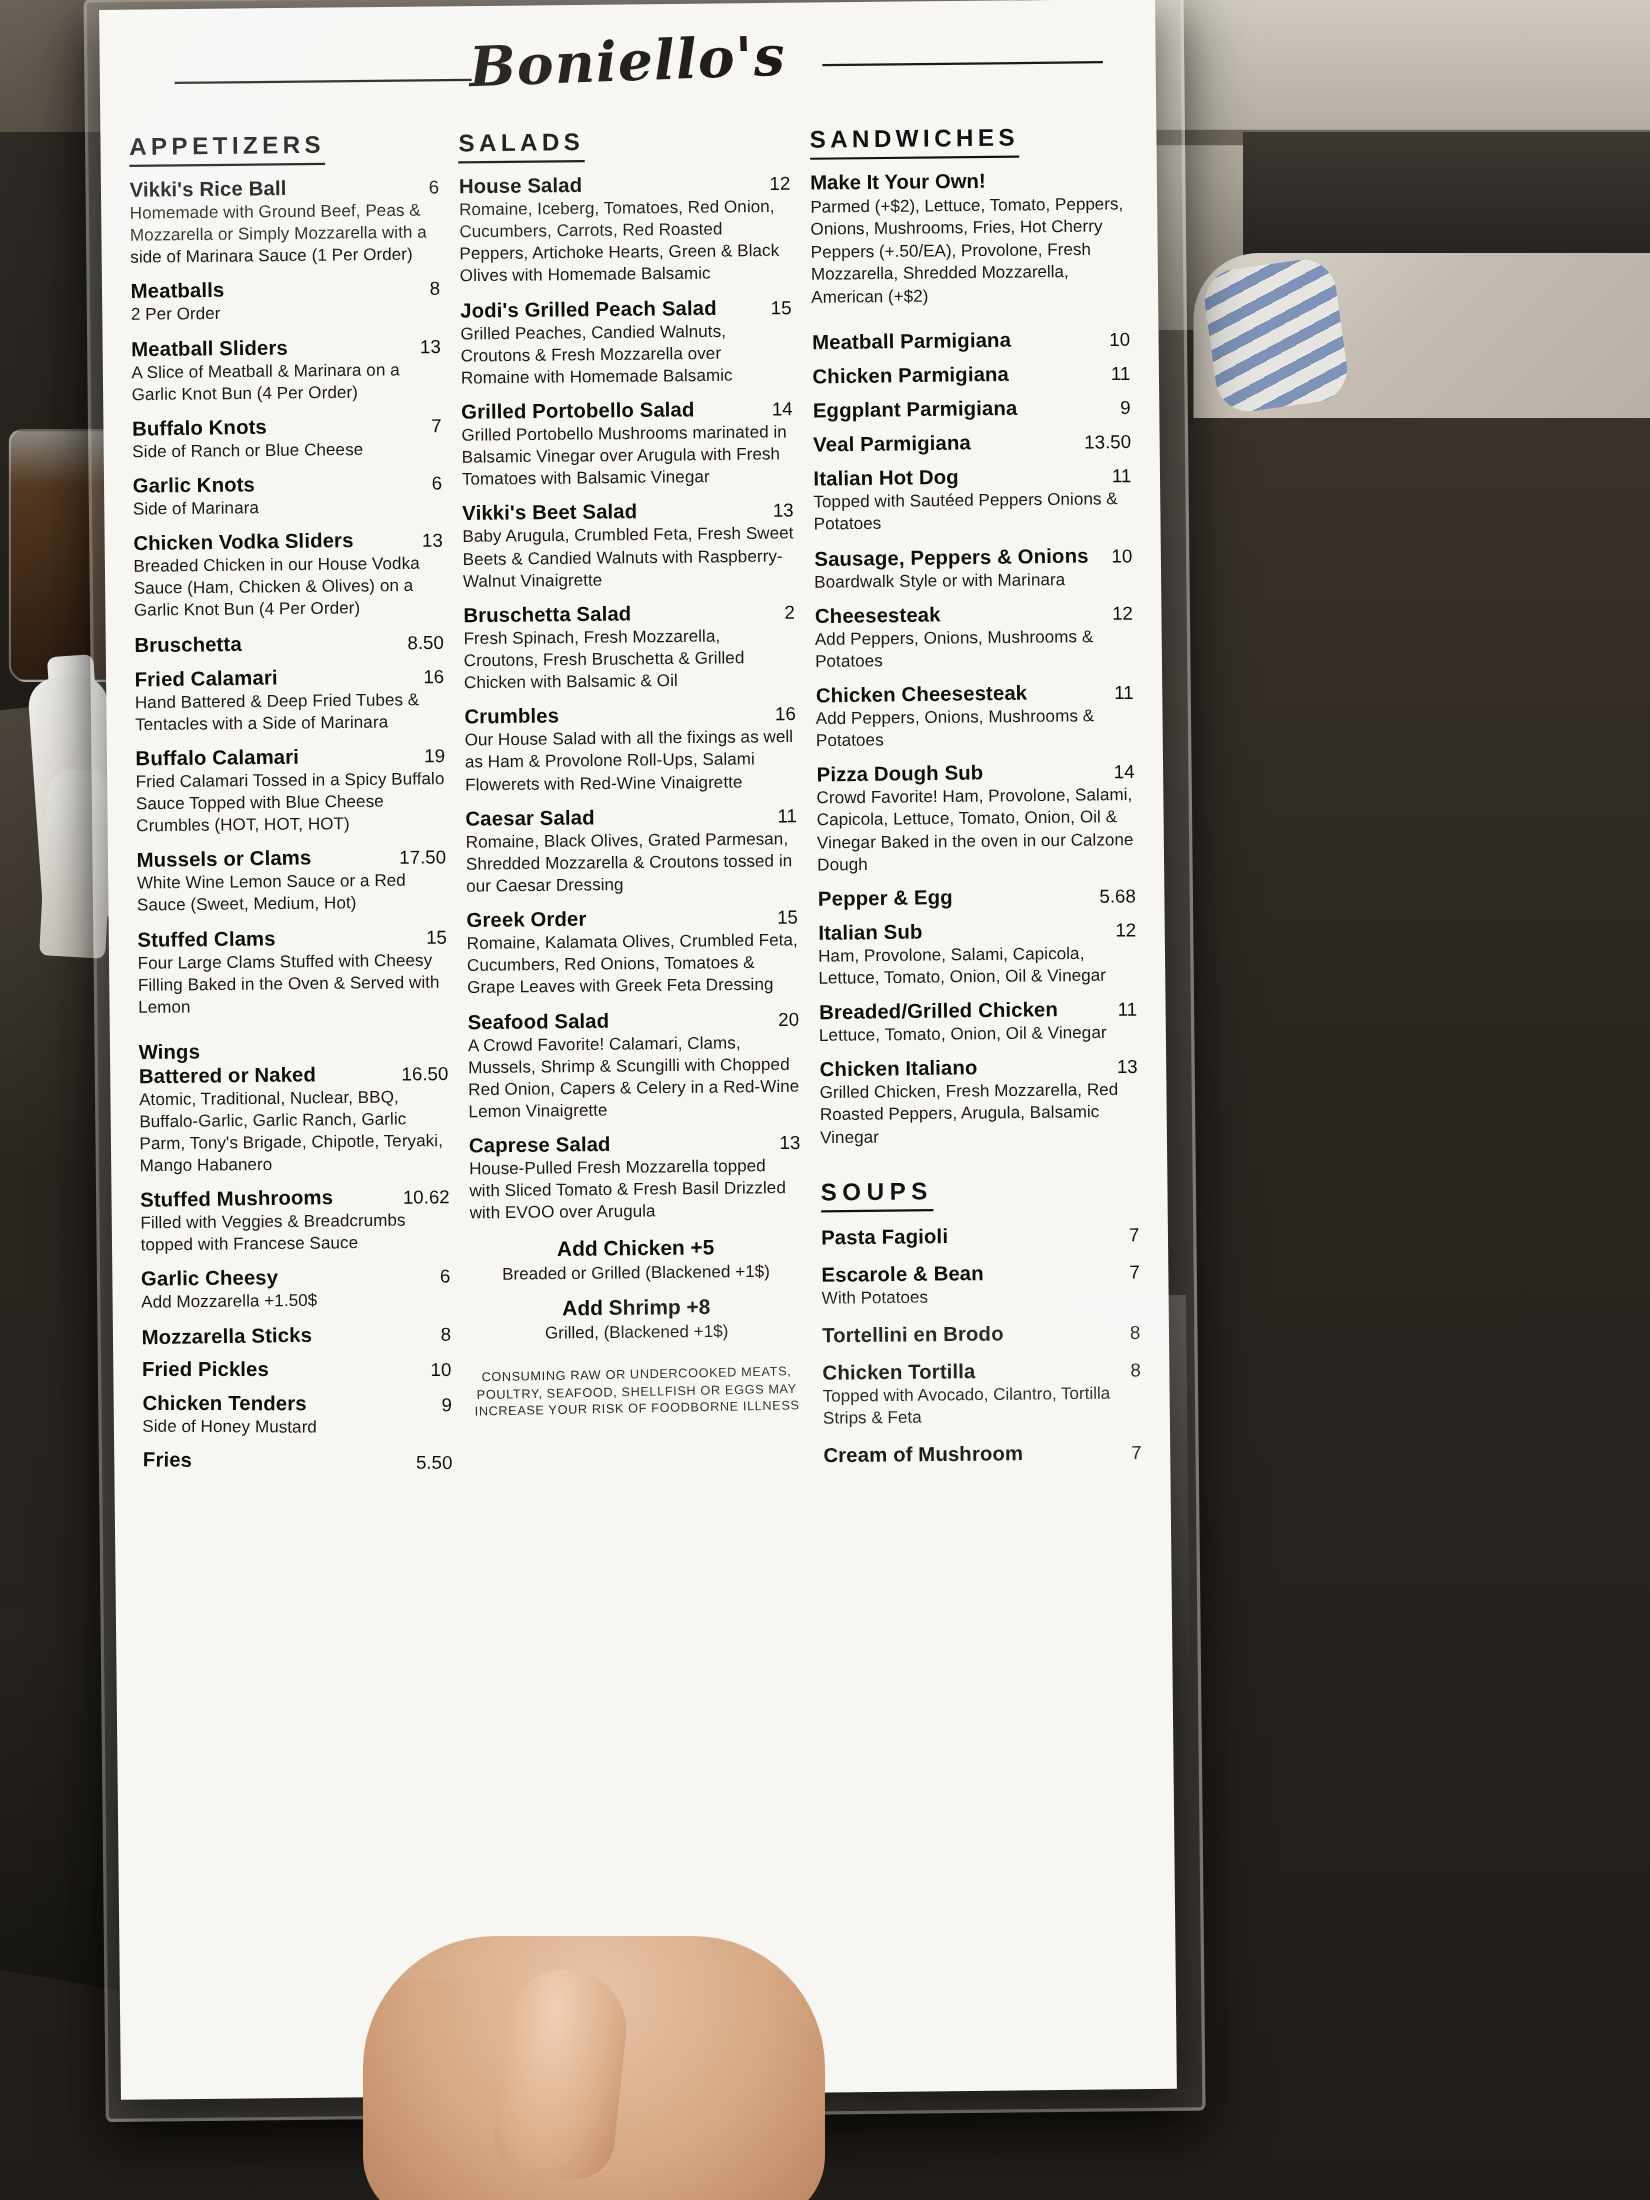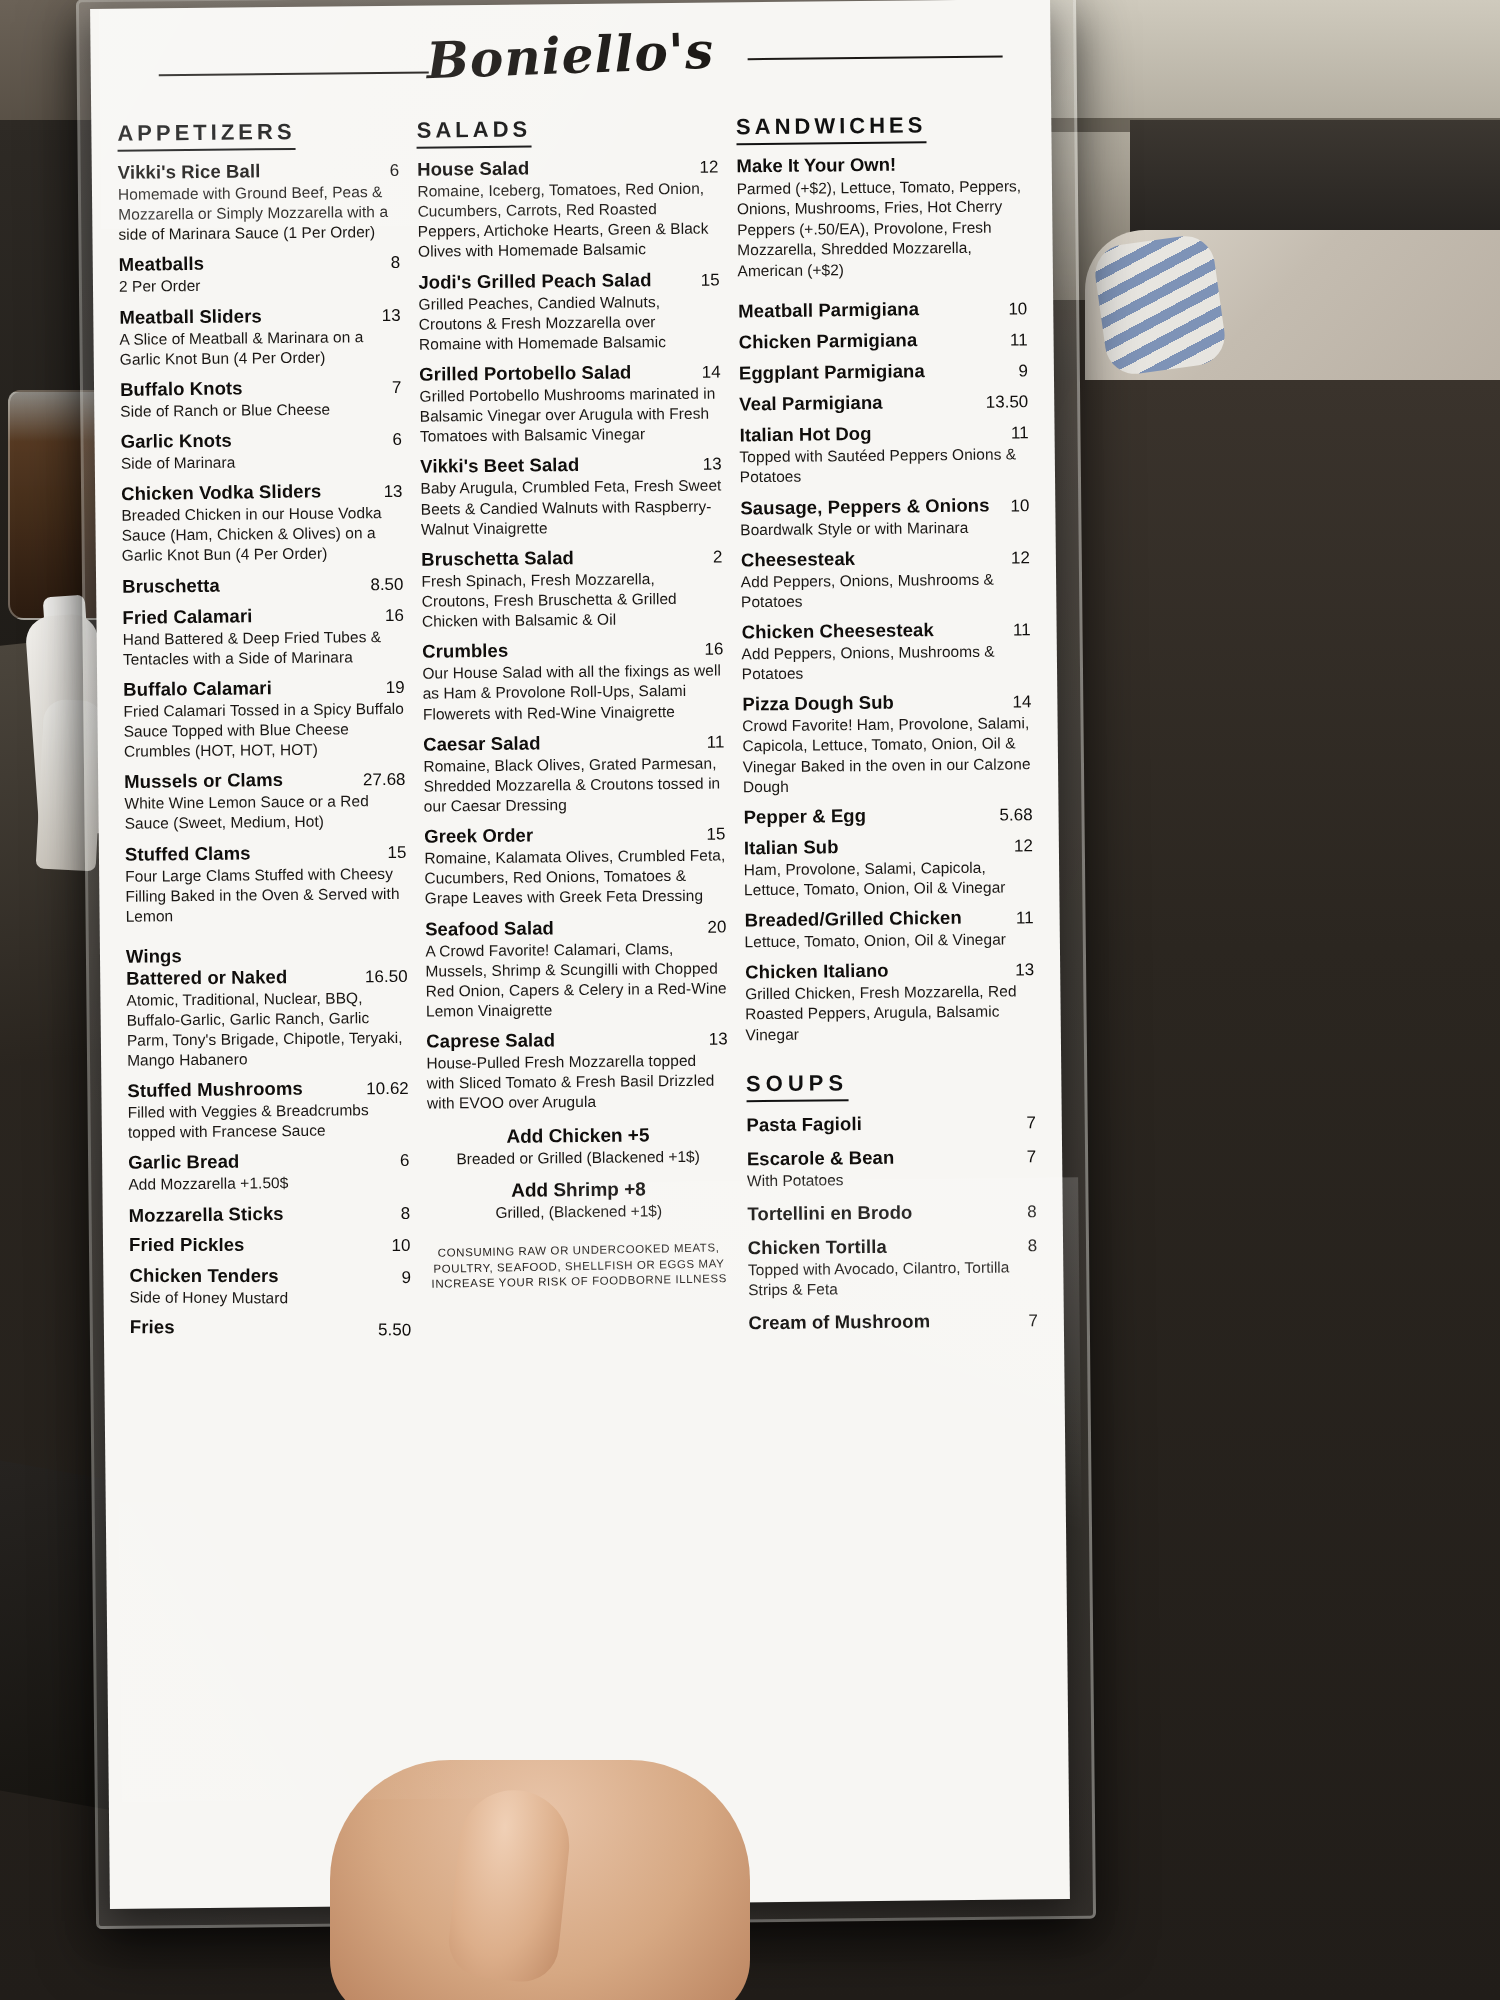--- a/index.html
+++ b/index.html
@@ -344,21 +344,21 @@
         <div class="item-head">
           <div class="item-name">Buffalo Calamari</div>
           <div class="item-price">19</div>
         </div>
         <div class="item-desc">Fried Calamari Tossed in a Spicy Buffalo Sauce Topped with Blue Cheese Crumbles (HOT, HOT, HOT)</div>
       </div>
 
       <div class="item">
         <div class="item-head">
           <div class="item-name">Mussels or Clams</div>
-          <div class="item-price">27.68</div>
+          <div class="item-price">17.50</div>
         </div>
         <div class="item-desc">White Wine Lemon Sauce or a Red Sauce (Sweet, Medium, Hot)</div>
       </div>
 
       <div class="item">
         <div class="item-head">
           <div class="item-name">Stuffed Clams</div>
           <div class="item-price">15</div>
         </div>
         <div class="item-desc">Four Large Clams Stuffed with Cheesy Filling Baked in the Oven &amp; Served with Lemon</div>
@@ -378,21 +378,21 @@
       <div class="item">
         <div class="item-head">
           <div class="item-name">Stuffed Mushrooms</div>
           <div class="item-price">10.62</div>
         </div>
         <div class="item-desc">Filled with Veggies &amp; Breadcrumbs topped with Francese Sauce</div>
       </div>
 
       <div class="item">
         <div class="item-head">
-          <div class="item-name">Garlic Bread</div>
+          <div class="item-name">Garlic Cheesy</div>
           <div class="item-price">6</div>
         </div>
         <div class="item-desc">Add Mozzarella +1.50$</div>
       </div>
 
       <div class="item">
         <div class="item-head">
           <div class="item-name">Mozzarella Sticks</div>
           <div class="item-price">8</div>
         </div>

